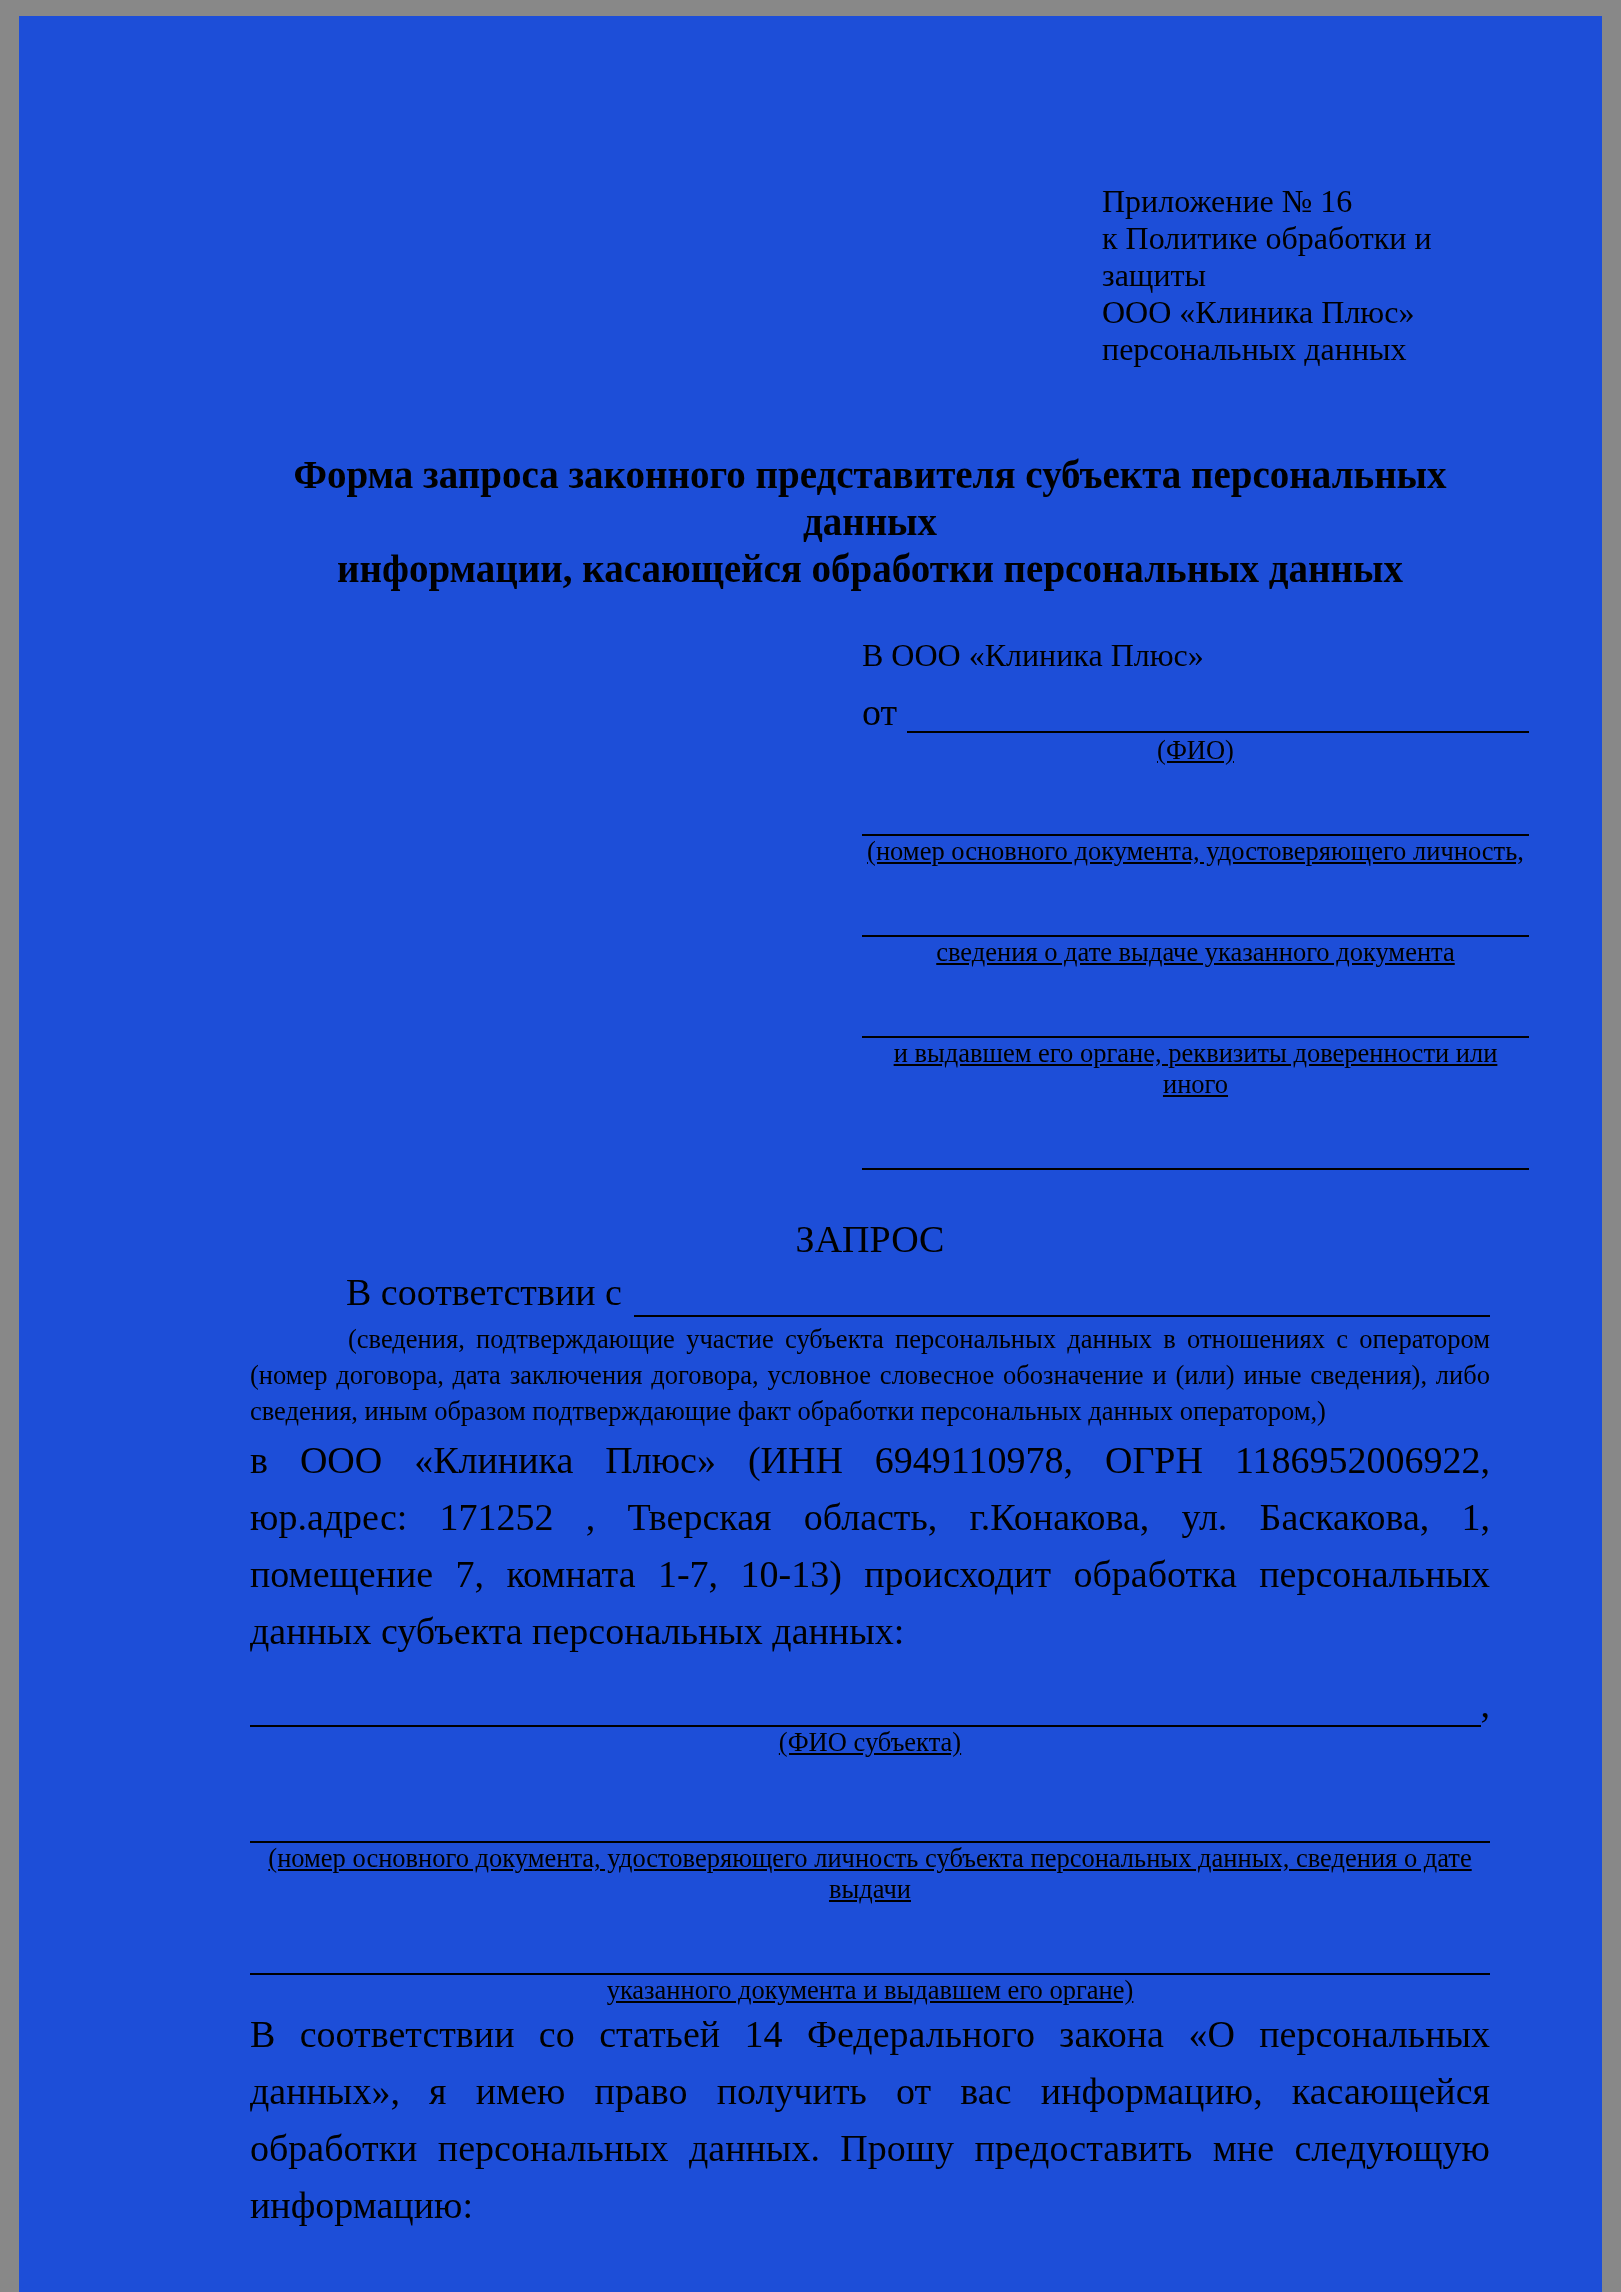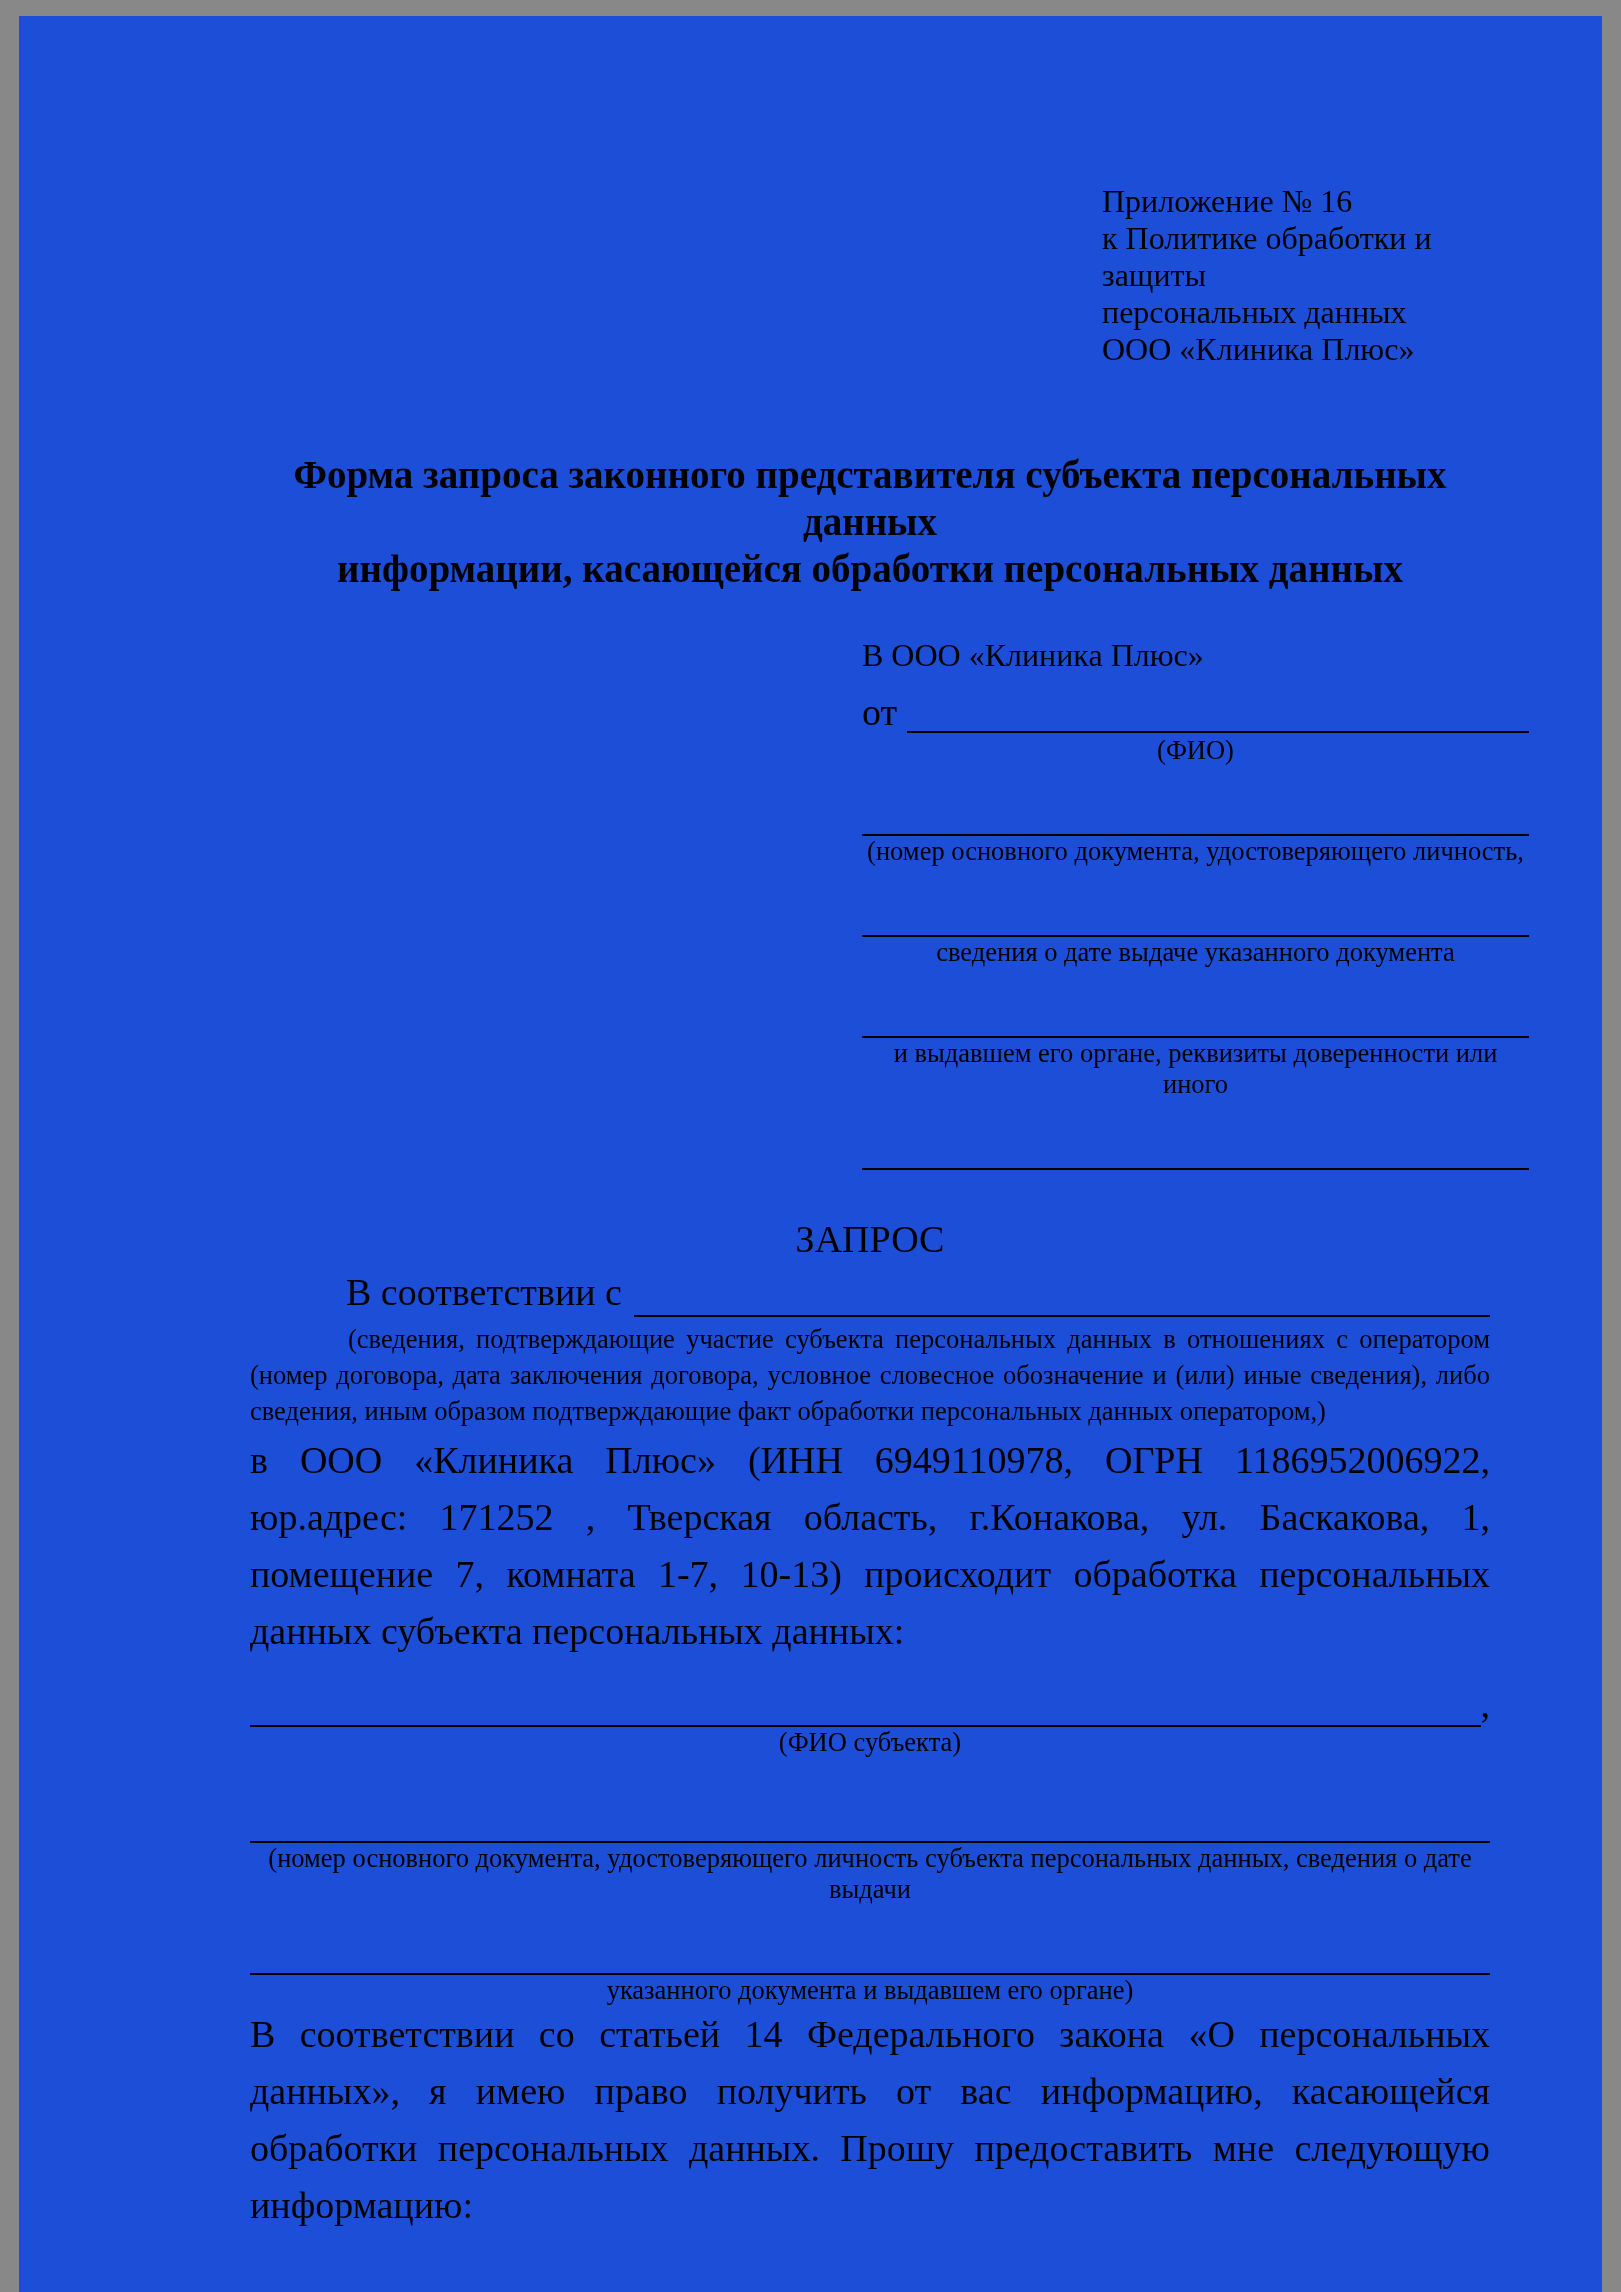--- a/index.html
+++ b/index.html
@@ -15,21 +15,21 @@
     overflow:hidden;
   }
   .hdr{margin-left:852px;font-size:32px;line-height:37px;}
   .title{margin-top:83px;text-align:center;font-weight:bold;font-size:39px;line-height:47px;}
   .addressee{margin-top:41px;margin-left:612px;width:667px;}
   .to-line{font-size:32px;line-height:45px;margin-bottom:11.8px;}
   .from-row{display:flex;align-items:center;font-size:38px;line-height:45px;}
   .from-row .lbl{margin-right:9.8px;}
   .fill{flex:1;border-bottom:2.9px solid #000;}
   .from-row .fill{height:39px;}
-  .cap{font-size:26.5px;line-height:31px;text-align:center;}
+  .cap{font-size:26.5px;line-height:31px;text-align:center;text-decoration:underline;}
   .blank{border-bottom:2.9px solid #000;height:39px;}
   .addressee .blank{margin-top:29px;}
   .zapros{margin-top:47px;text-align:center;font-size:38px;line-height:45px;}
   .basis-row{display:flex;align-items:flex-end;font-size:38px;line-height:49px;margin-top:5.9px;}
   .basis-row .lbl{margin-left:96px;margin-right:11.8px;}
   .basis-row .fill{height:43px;}
   .fine{font-size:26.5px;line-height:36px;text-align:justify;text-indent:98px;margin-top:3.9px;}
   .para{font-size:38px;line-height:57px;text-align:justify;}
   .para.mt{margin-top:3.9px;}
   .subject-row{display:flex;align-items:flex-end;font-size:38px;line-height:45px;margin-top:21.6px;}
@@ -39,22 +39,22 @@
   .mt30{margin-top:29px;}
 </style>
 </head>
 <body>
 
 <div class="page">
 
   <div class="hdr">
     <div>Приложение № 16</div>
     <div>к Политике обработки и защиты</div>
+    <div>ООО «Клиника Плюс»</div>
     <div>персональных данных</div>
-    <div>ООО «Клиника Плюс»</div>
   </div>
 
   <div class="title">
     <div>Форма запроса законного представителя субъекта персональных данных</div>
     <div>информации, касающейся обработки персональных данных</div>
   </div>
 
   <div class="addressee">
     <div class="to-line">В ООО «Клиника Плюс»</div>
     <div class="from-row">

